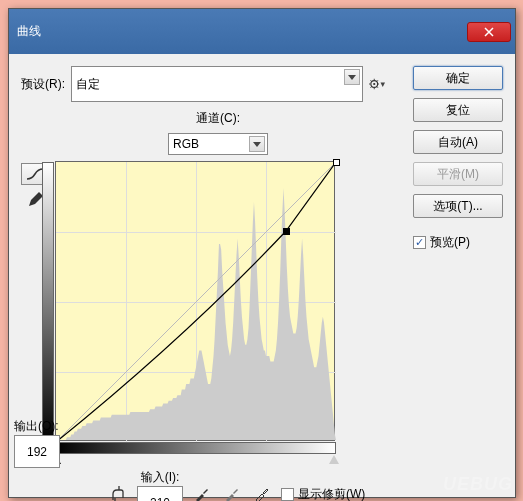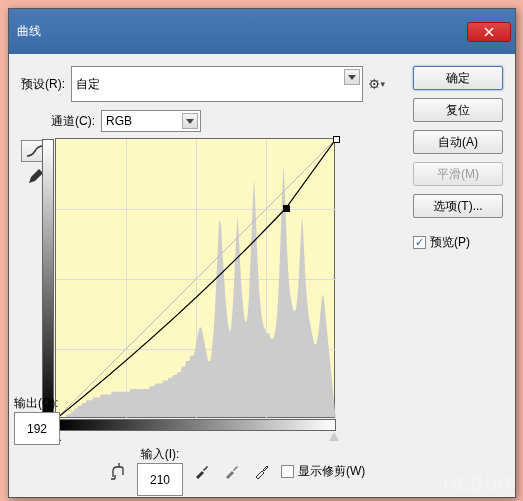--- a/index.html
+++ b/index.html
@@ -13,21 +13,21 @@
 .left-panel { flex: 1; }
 .right-panel { width: 90px; display: flex; flex-direction: column; gap: 8px; }
 .row { display: flex; align-items: center; gap: 6px; margin-bottom: 8px; }
 .label { white-space: nowrap; }
 .dropdown { flex: 1; height: 36px; border: 1px solid #888; background: #fff; display: flex; align-items: center; padding: 0 4px; position: relative; }
 .dropdown-arrow { position: absolute; right: 2px; top: 2px; width: 16px; height: 16px; background: linear-gradient(#f5f5f5,#ddd); border: 1px solid #aaa; display: flex; align-items: center; justify-content: center; }
 .gear-icon { width: 16px; height: 16px; display: flex; align-items: center; justify-content: center; color: #444; }
 .btn { height: 24px; background: linear-gradient(#fafafa,#e5e5e5); border: 1px solid #888; border-radius: 2px; display: flex; align-items: center; justify-content: center; cursor: pointer; }
 .btn.disabled { color: #999; border-color: #bbb; }
 .btn.primary { border: 1px solid #4a7ab5; box-shadow: 0 0 2px #4a7ab5; }
-.channel-row { display: flex; align-items: center; gap: 6px; margin-left: 30px; margin-bottom: 6px; }
+.channel-row { display: flex; align-items: center; gap: 6px; margin-left: 30px; margin-bottom: 6px; flex-direction: column; }
 .channel-dropdown { width: 100px; height: 22px; border: 1px solid #888; background: #fff; display: flex; align-items: center; padding: 0 4px; position: relative; }
 .curve-area { display: flex; gap: 4px; }
 .tool-col { width: 30px; display: flex; flex-direction: column; gap: 4px; padding-top: 2px; }
 .tool-btn { width: 28px; height: 22px; border: 1px solid #888; background: linear-gradient(#fafafa,#e5e5e5); display: flex; align-items: center; justify-content: center; cursor: pointer; }
 .graph-container { flex: 1; }
 .graph-box { border: 1px solid #666; background: #fef9c3; position: relative; width: 280px; height: 280px; }
 .vgrad { position: absolute; left: -14px; top: 0; width: 12px; height: 280px; background: linear-gradient(to bottom, #fff, #000); border: 1px solid #666; }
 .hgrad { position: absolute; left: 0; bottom: -14px; width: 280px; height: 12px; background: linear-gradient(to right, #000, #fff); border: 1px solid #666; }
 .grid-line { position: absolute; background: #ddd; }
 .histogram { position: absolute; left: 0; bottom: 0; width: 280px; height: 280px; }

